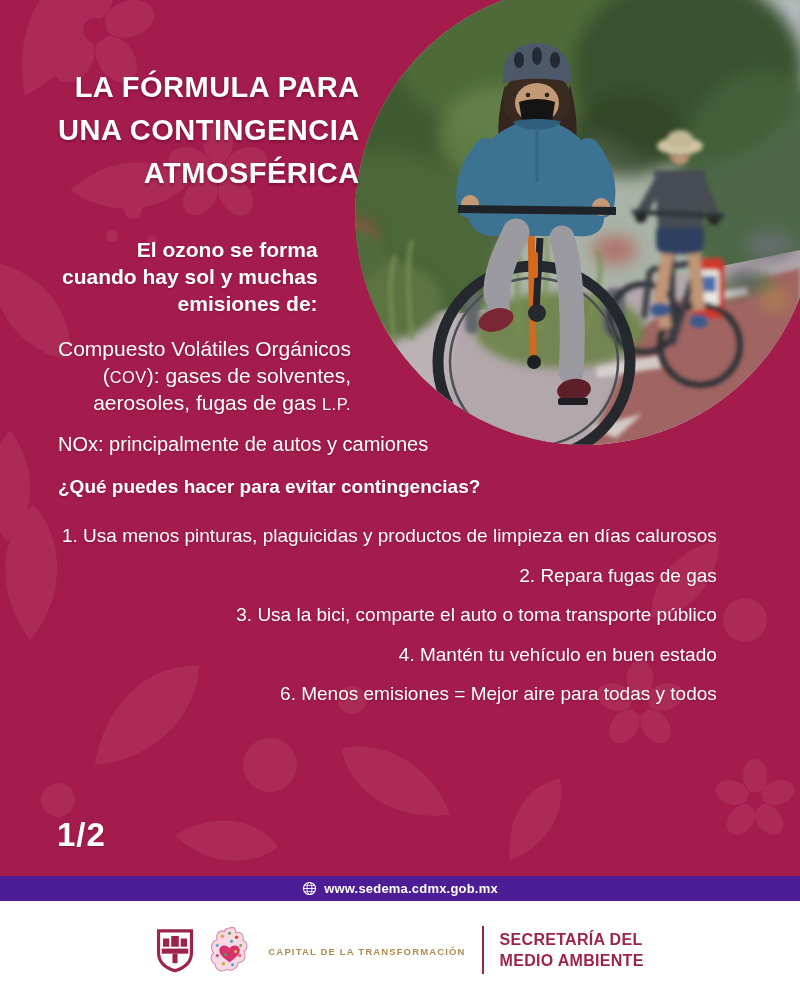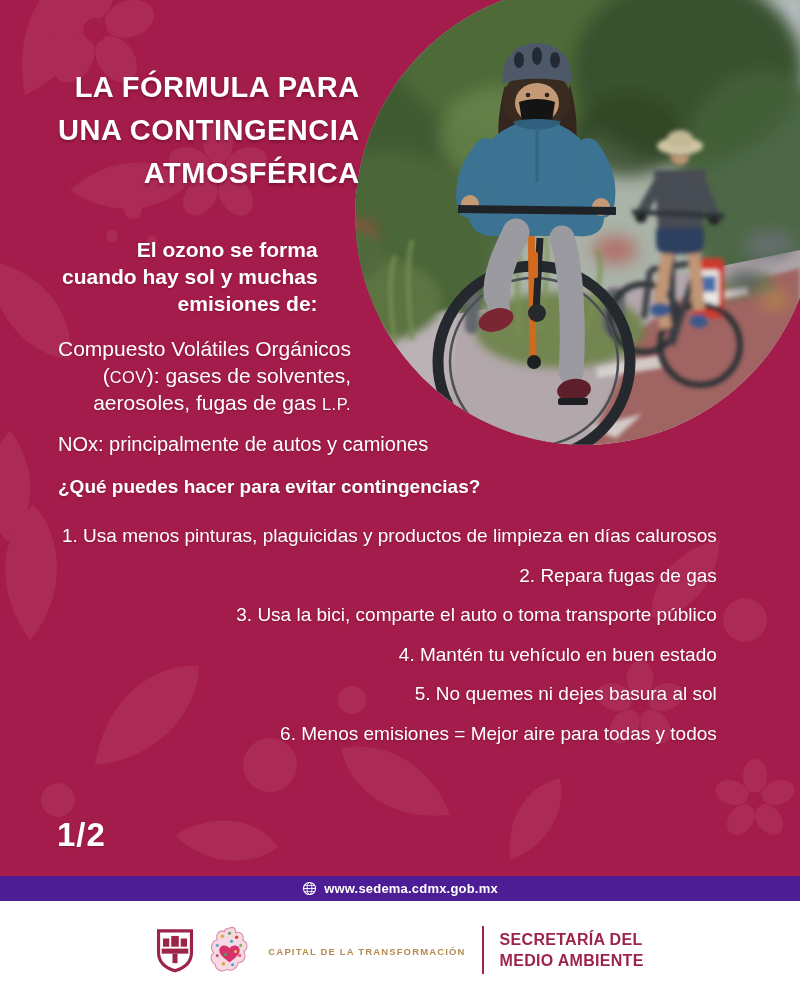--- a/index.html
+++ b/index.html
@@ -244,21 +244,20 @@
 
   <div class="txt nox">NOx: principalmente de autos y camiones</div>
 
   <div class="txt question">¿Qué puedes hacer para evitar contingencias?</div>
 
   <ul class="txt tips">
     <li>1. Usa menos pinturas, plaguicidas y productos de limpieza en días calurosos</li>
     <li>2. Repara fugas de gas</li>
     <li>3. Usa la bici, comparte el auto o toma transporte público</li>
     <li>4. Mantén tu vehículo en buen estado</li>
-    <li>5. No quemes ni dejes basura al sol</li>
     <li>6. Menos emisiones = Mejor aire para todas y todos</li>
   </ul>
 
   <div class="txt page-indicator">1/2</div>
 
   <div class="gold-bar">
     <svg width="15" height="15" viewBox="0 0 16 16">
       <circle cx="8" cy="8" r="6.4" fill="none" stroke="#ffffff" stroke-width="1.2"></circle>
       <ellipse cx="8" cy="8" rx="2.6" ry="6.4" fill="none" stroke="#ffffff" stroke-width="1"></ellipse>
       <path d="M1.8 8 H14.2" stroke="#ffffff" stroke-width="1"></path>

